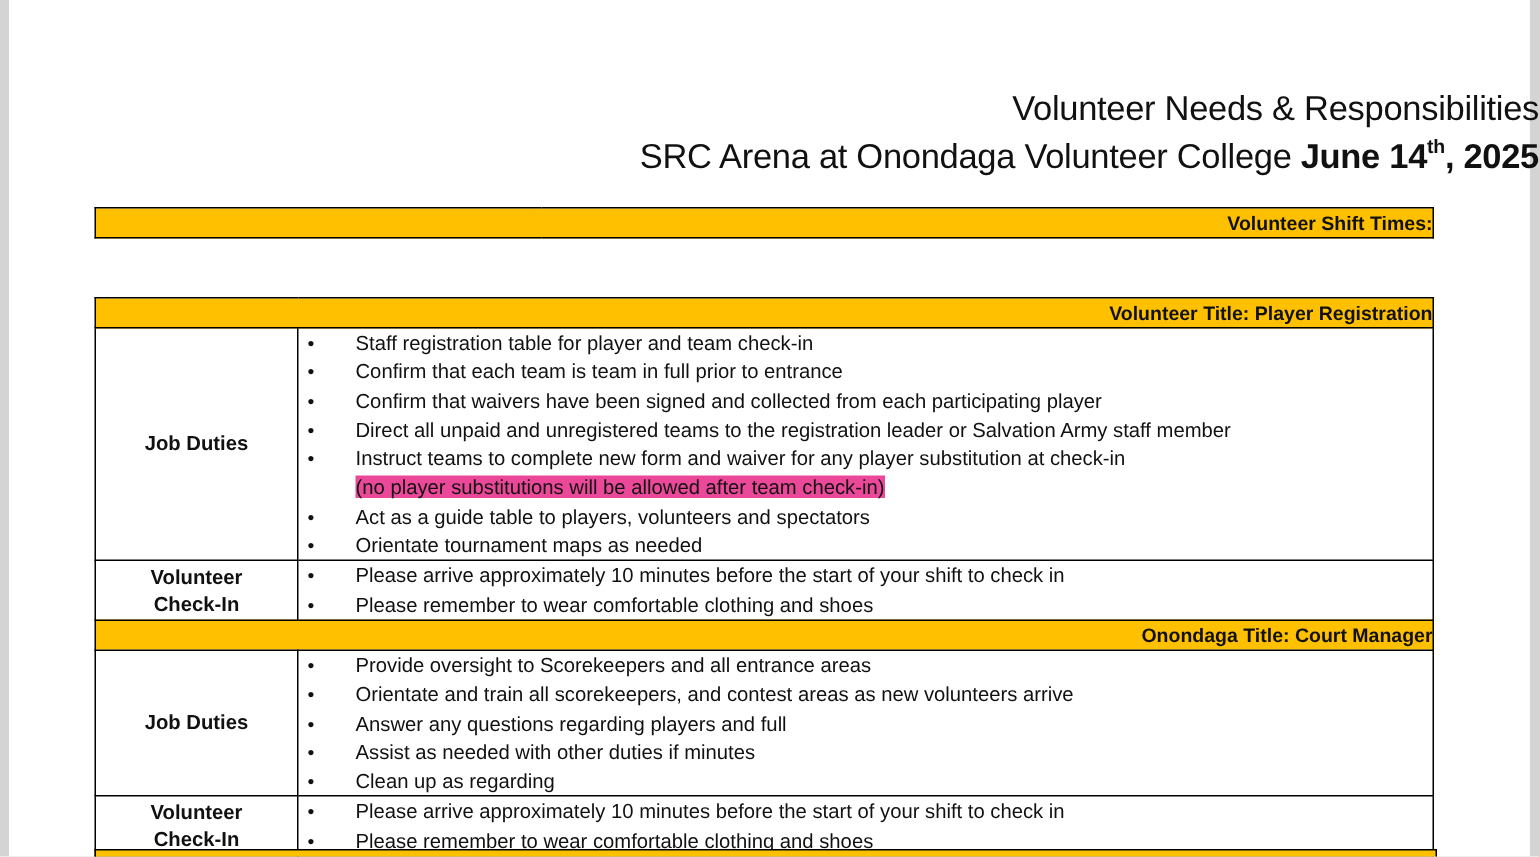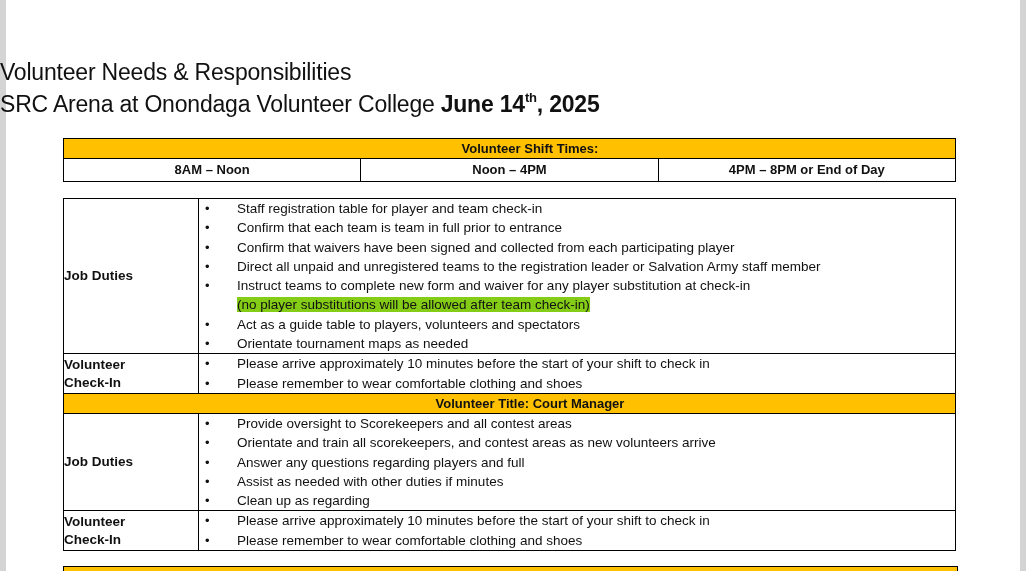--- a/index.html
+++ b/index.html
@@ -8,73 +8,71 @@
       background: #d4d4d4;
       font-family: "Liberation Sans", "DejaVu Sans", sans-serif;
       color: #111;
       position: relative;
     }
     .page {
       position: absolute; left: 6px; top: 0; width: 1014px; height: 571px;
       background: #ffffff;
     }
     .title {
-      position: absolute; left: 0; width: 1026px; text-align: left;
+      position: absolute; left: 0; width: 1026px; text-align: right;
       font-family: "Liberation Sans", sans-serif; font-size: 23px; color: #111;
       white-space: nowrap; letter-spacing: -0.2px;
     }
     .title1 { top: 59px; }
     .title2 { top: 91px; font-size: 23px; }
     .title2 .date { font-weight: bold; margin-left: 6px; margin-top: 32px; }
     .title2 sup { font-size: 13px; vertical-align: 10px; line-height: 0; }
 
     table { border-collapse: collapse; position: absolute; left: 63px; width: 893px; table-layout: fixed; }
     td { border: 1.3px solid #000; padding: 0; }
-    .hdr { background: #ffc000; text-align: center; font-weight: bold; font-size: 13px; height: 19px; line-height: 19px; padding-left: 41px; }
+    .hdr { background: #ffc000; text-align: right; font-weight: bold; font-size: 13px; height: 19px; line-height: 19px; padding-left: 41px; }
     .shift-table { top: 138px; }
     .shift-cell { text-align: center; font-weight: bold; font-size: 13px; height: 22px; line-height: 22px; }
 
     .role-table { top: 198px; }
-    .label-cell { width: 134px; text-align: left; font-weight: bold; font-size: 13.5px; vertical-align: middle; line-height: 18px; }
+    .label-cell { width: 134px; text-align: center; font-weight: bold; font-size: 13.5px; vertical-align: middle; line-height: 18px; }
     .duties-cell { vertical-align: top; font-size: 13.5px; }
     ul.duties { list-style: none; margin: 0; padding: 0; }
     ul.duties li { height: 19.3px; line-height: 19.3px; position: relative; padding-left: 38px; white-space: nowrap; }
     ul.duties li .bullet { position: absolute; left: 6px; top: 0; font-size: 13px; }
-    .hl { background: #84cc16; }
+    .hl { background: #ec4899; }
     .bottom-bar { position: absolute; left: 63px; top: 566px; width: 893px; height: 6px; background: #ffc000; border-top: 1.3px solid #000; border-left: 1.3px solid #000; border-right: 1.3px solid #000; }
   </style>
 </head>
 <body>
 
 <div class="page"></div>
 
 <div class="title title1">Volunteer Needs &amp; Responsibilities</div>
 <div class="title title2">
   <span>SRC Arena at Onondaga Volunteer College</span><span class="date"><span>June 14</span><sup>th</sup><span>, 2025</span></span>
 </div>
 
 <table class="shift-table">
   <tbody>
       <tr>
     <td colspan="3" class="hdr">Volunteer Shift Times:</td>
   </tr>
-  <tr>
-    <td class="shift-cell">8AM – Noon</td>
-    <td class="shift-cell">Noon – 4PM</td>
-    <td class="shift-cell">4PM – 8PM or End of Day</td>
-  </tr>
 </tbody>
   </table>
 
 <table class="role-table">
   <colgroup>
       <col style="width:135px">
       <col>
     </colgroup>
   <tbody id="roles-body">
+      <tr>
+        <td colspan="2" class="hdr">Volunteer Title:  Player Registration</td>
+      </tr>
       <tr>
         <td class="label-cell">Job Duties</td>
         <td class="duties-cell">
           <ul class="duties">
             <li><span class="bullet">•</span><span>Staff registration table for player and team check-in</span></li>
             <li><span class="bullet">•</span><span>Confirm that each team is team in full prior to entrance</span></li>
             <li><span class="bullet">•</span><span>Confirm that waivers have been signed and collected from each participating player</span></li>
             <li><span class="bullet">•</span><span>Direct all unpaid and unregistered teams to the registration leader or Salvation Army staff member</span></li>
             <li><span class="bullet">•</span><span>Instruct teams to complete new form and waiver for any player substitution at check-in</span></li>
             <li class="nobullet"><span class="hl">(no player substitutions will be allowed after team check-in)</span></li>
@@ -89,27 +87,27 @@
           <div>Check-In</div>
         </td>
         <td class="duties-cell">
           <ul class="duties">
             <li><span class="bullet">•</span><span>Please arrive approximately 10 minutes before the start of your shift to check in</span></li>
             <li><span class="bullet">•</span><span>Please remember to wear comfortable clothing and shoes</span></li>
           </ul>
         </td>
       </tr>
       <tr>
-        <td colspan="2" class="hdr">Volunteer Title: Court Manager</td>
+        <td colspan="2" class="hdr">Onondaga Title: Court Manager</td>
       </tr>
       <tr>
         <td class="label-cell">Job Duties</td>
         <td class="duties-cell">
           <ul class="duties">
-            <li><span class="bullet">•</span><span>Provide oversight to Scorekeepers and all contest areas</span></li>
+            <li><span class="bullet">•</span><span>Provide oversight to Scorekeepers and all entrance areas</span></li>
             <li><span class="bullet">•</span><span>Orientate and train all scorekeepers, and contest areas as new volunteers arrive</span></li>
             <li><span class="bullet">•</span><span>Answer any questions regarding players and full</span></li>
             <li><span class="bullet">•</span><span>Assist as needed with other duties if minutes</span></li>
             <li><span class="bullet">•</span><span>Clean up as regarding</span></li>
           </ul>
         </td>
       </tr>
       <tr>
         <td class="label-cell">
           <div>Volunteer</div>

